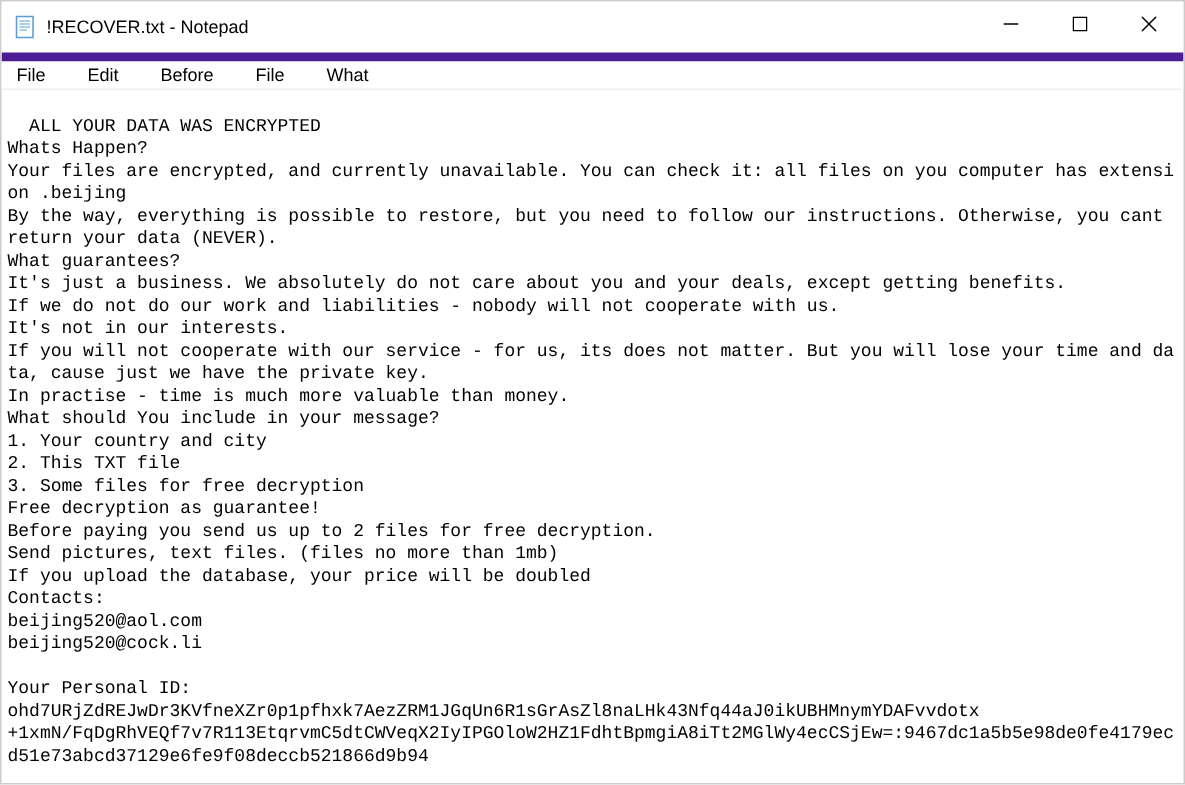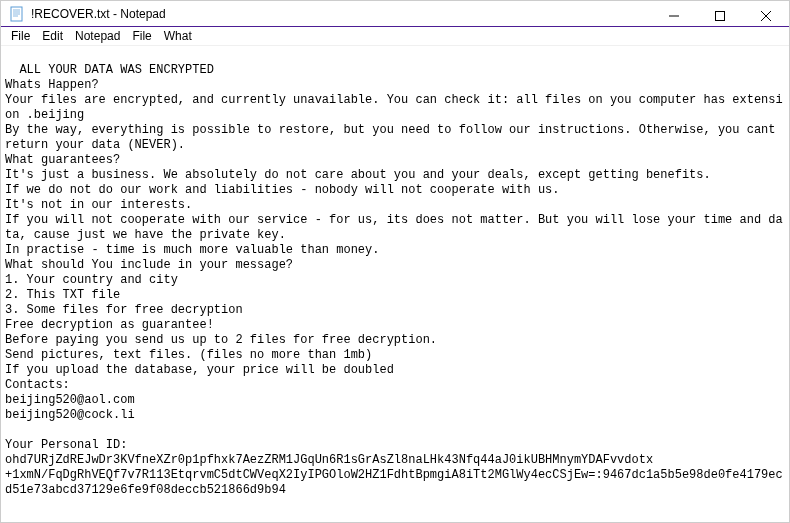--- a/index.html
+++ b/index.html
@@ -5,25 +5,25 @@
 * { margin: 0; padding: 0; box-sizing: border-box; }
 body {
   width: 790px;
   height: 523px;
   background: #fff;
   font-family: 'Segoe UI', Tahoma, sans-serif;
   overflow: hidden;
   border: 1px solid #ccc;
 }
 .titlebar {
-  height: 26px;
+  height: 40px;
   background: #fff;
   display: flex;
   align-items: center;
-  border-bottom: 1px solid #4c1d95;
+  border-bottom: 6px solid #4c1d95;
 }
 .titlebar-icon {
   width: 16px;
   height: 16px;
   margin-left: 8px;
   margin-right: 6px;
 }
 .title-text {
   font-size: 12px;
   color: #000;
@@ -45,20 +45,21 @@
 }
 .menubar {
   height: 19px;
   background: #fff;
   display: flex;
   align-items: center;
   padding-left: 4px;
   font-size: 12px;
   color: #000;
   border-bottom: 1px solid #f0f0f0;
+  gap: 16px;
 }
 .menu-item {
   padding: 1px 6px;
   cursor: default;
 }
 .content {
   padding: 2px 4px 0 4px;
   font-family: Consolas, 'Courier New', monospace;
   font-size: 12px;
   line-height: 15px;
@@ -114,21 +115,21 @@
           <line x1="0" y1="0" x2="10" y2="10" stroke="#000" stroke-width="1"></line>
           <line x1="10" y1="0" x2="0" y2="10" stroke="#000" stroke-width="1"></line>
         </svg>
     </div>
   </div>
 </div>
 
 <div class="menubar">
   <span class="menu-item">File</span>
   <span class="menu-item">Edit</span>
-  <span class="menu-item">Notepad</span>
+  <span class="menu-item">Before</span>
   <span class="menu-item">File</span>
   <span class="menu-item">What</span>
 </div>
 
 <div class="content">
   <span>ALL YOUR DATA WAS ENCRYPTED
 Whats Happen?
 Your files are encrypted, and currently unavailable. You can check it: all files on you computer has extension .beijing
 By the way, everything is possible to restore, but you need to follow our instructions. Otherwise, you cant return your data (NEVER).
 What guarantees?

